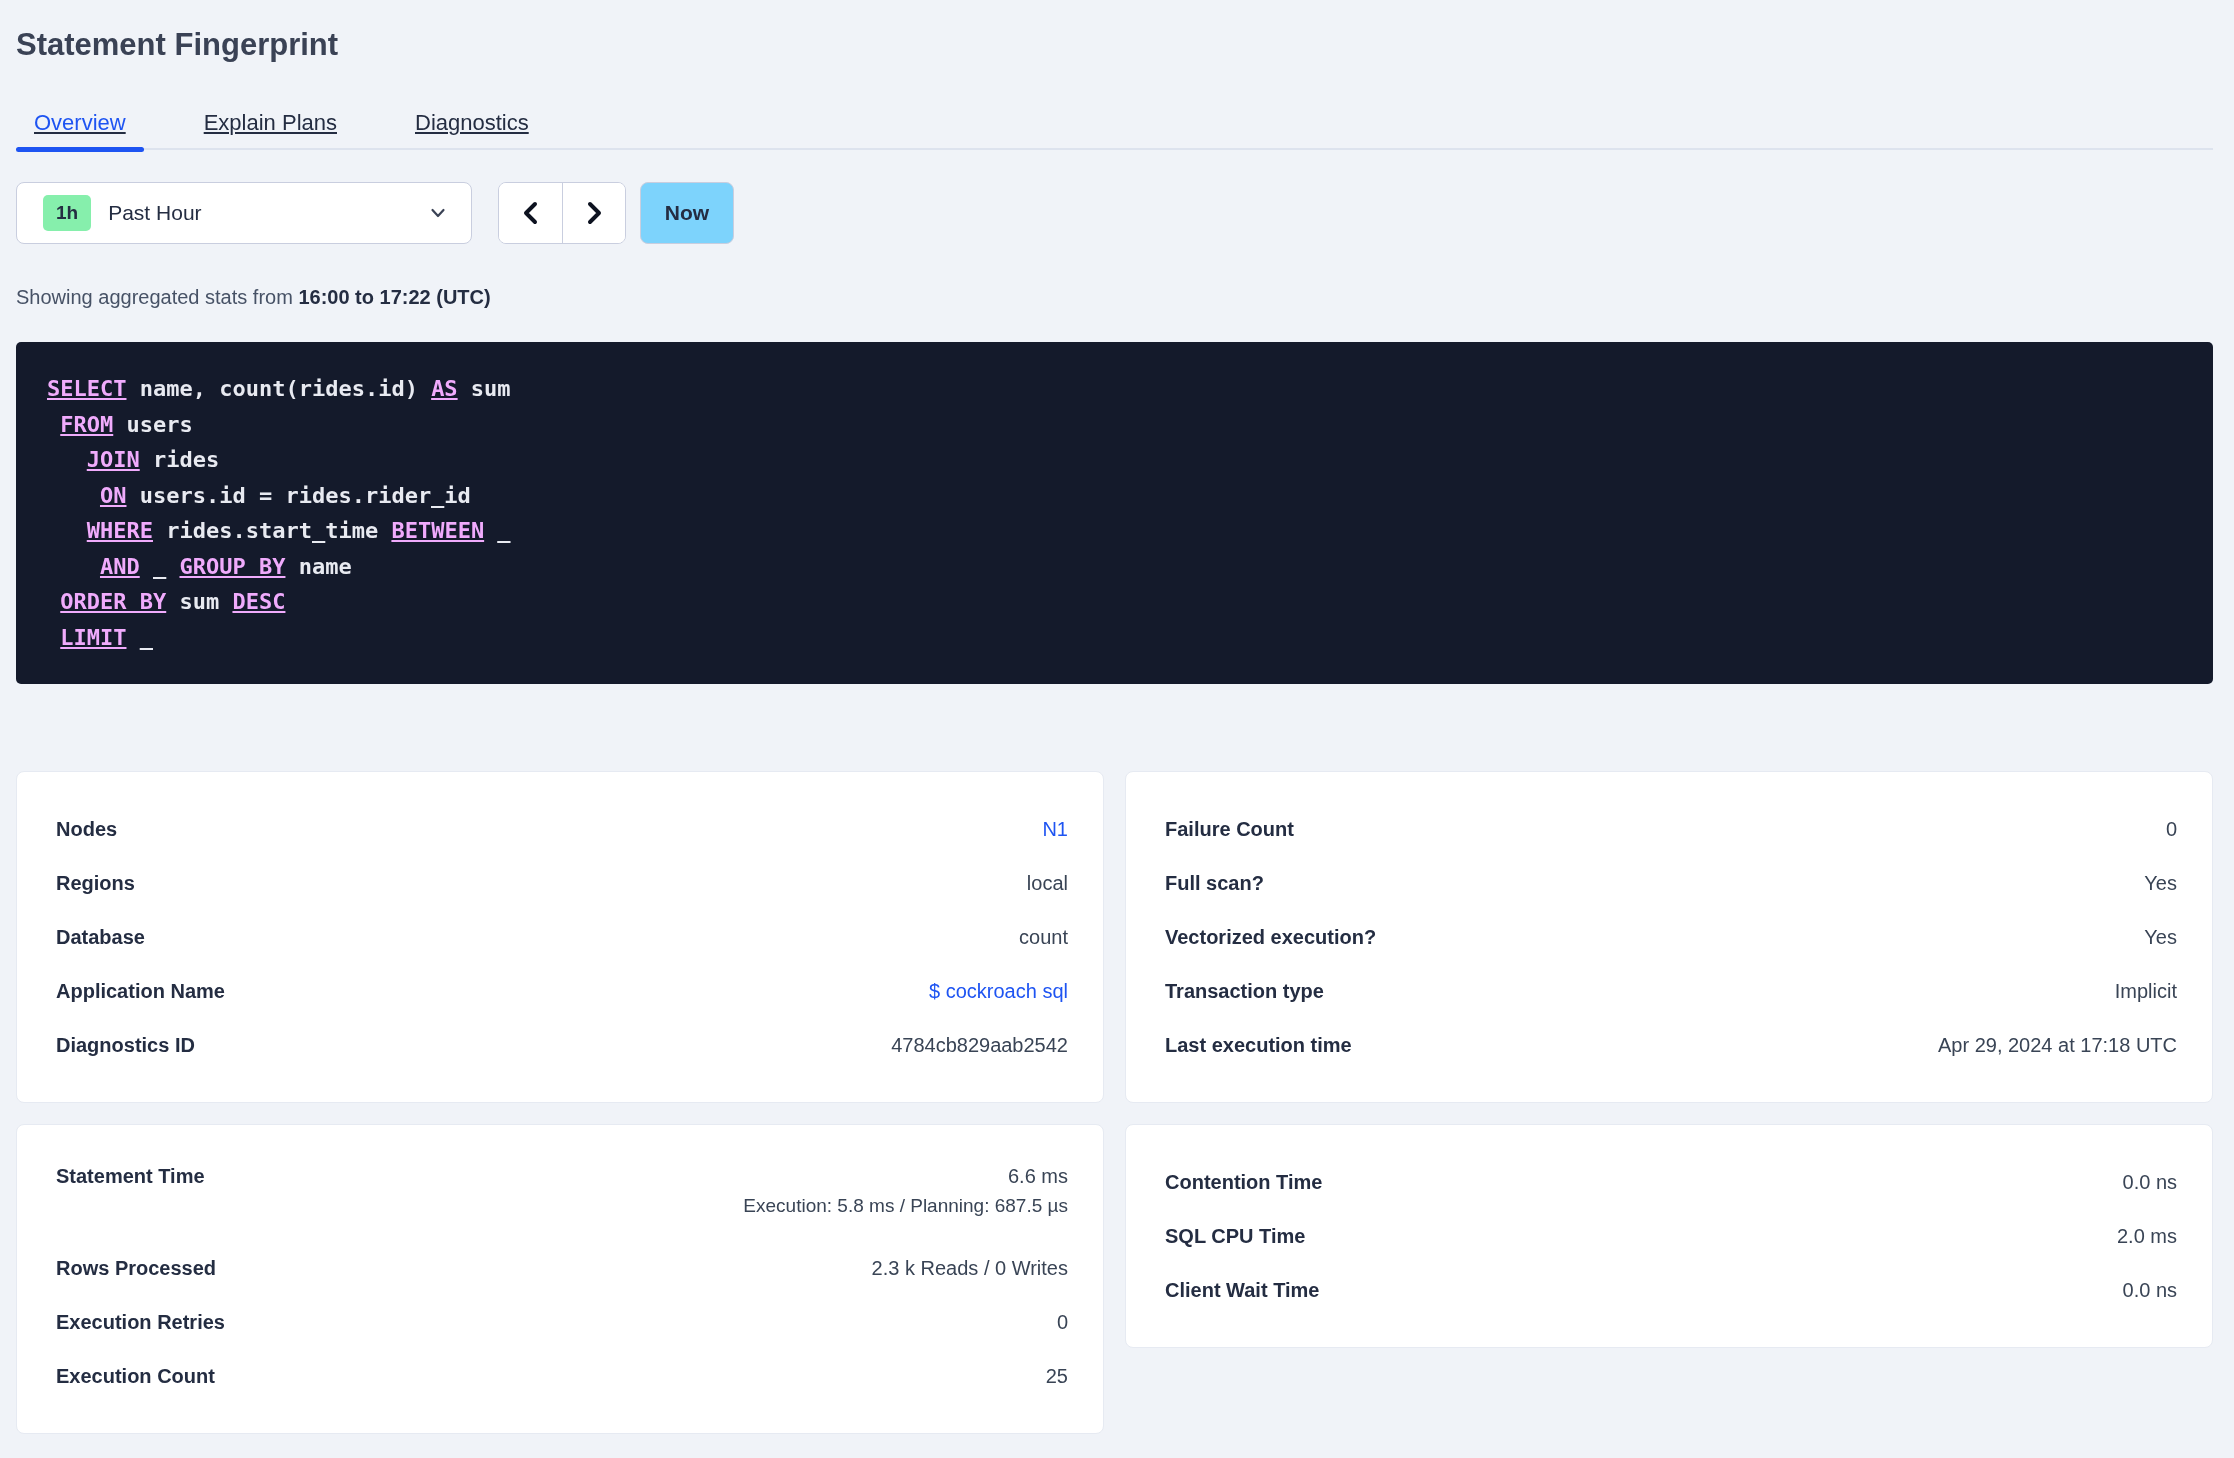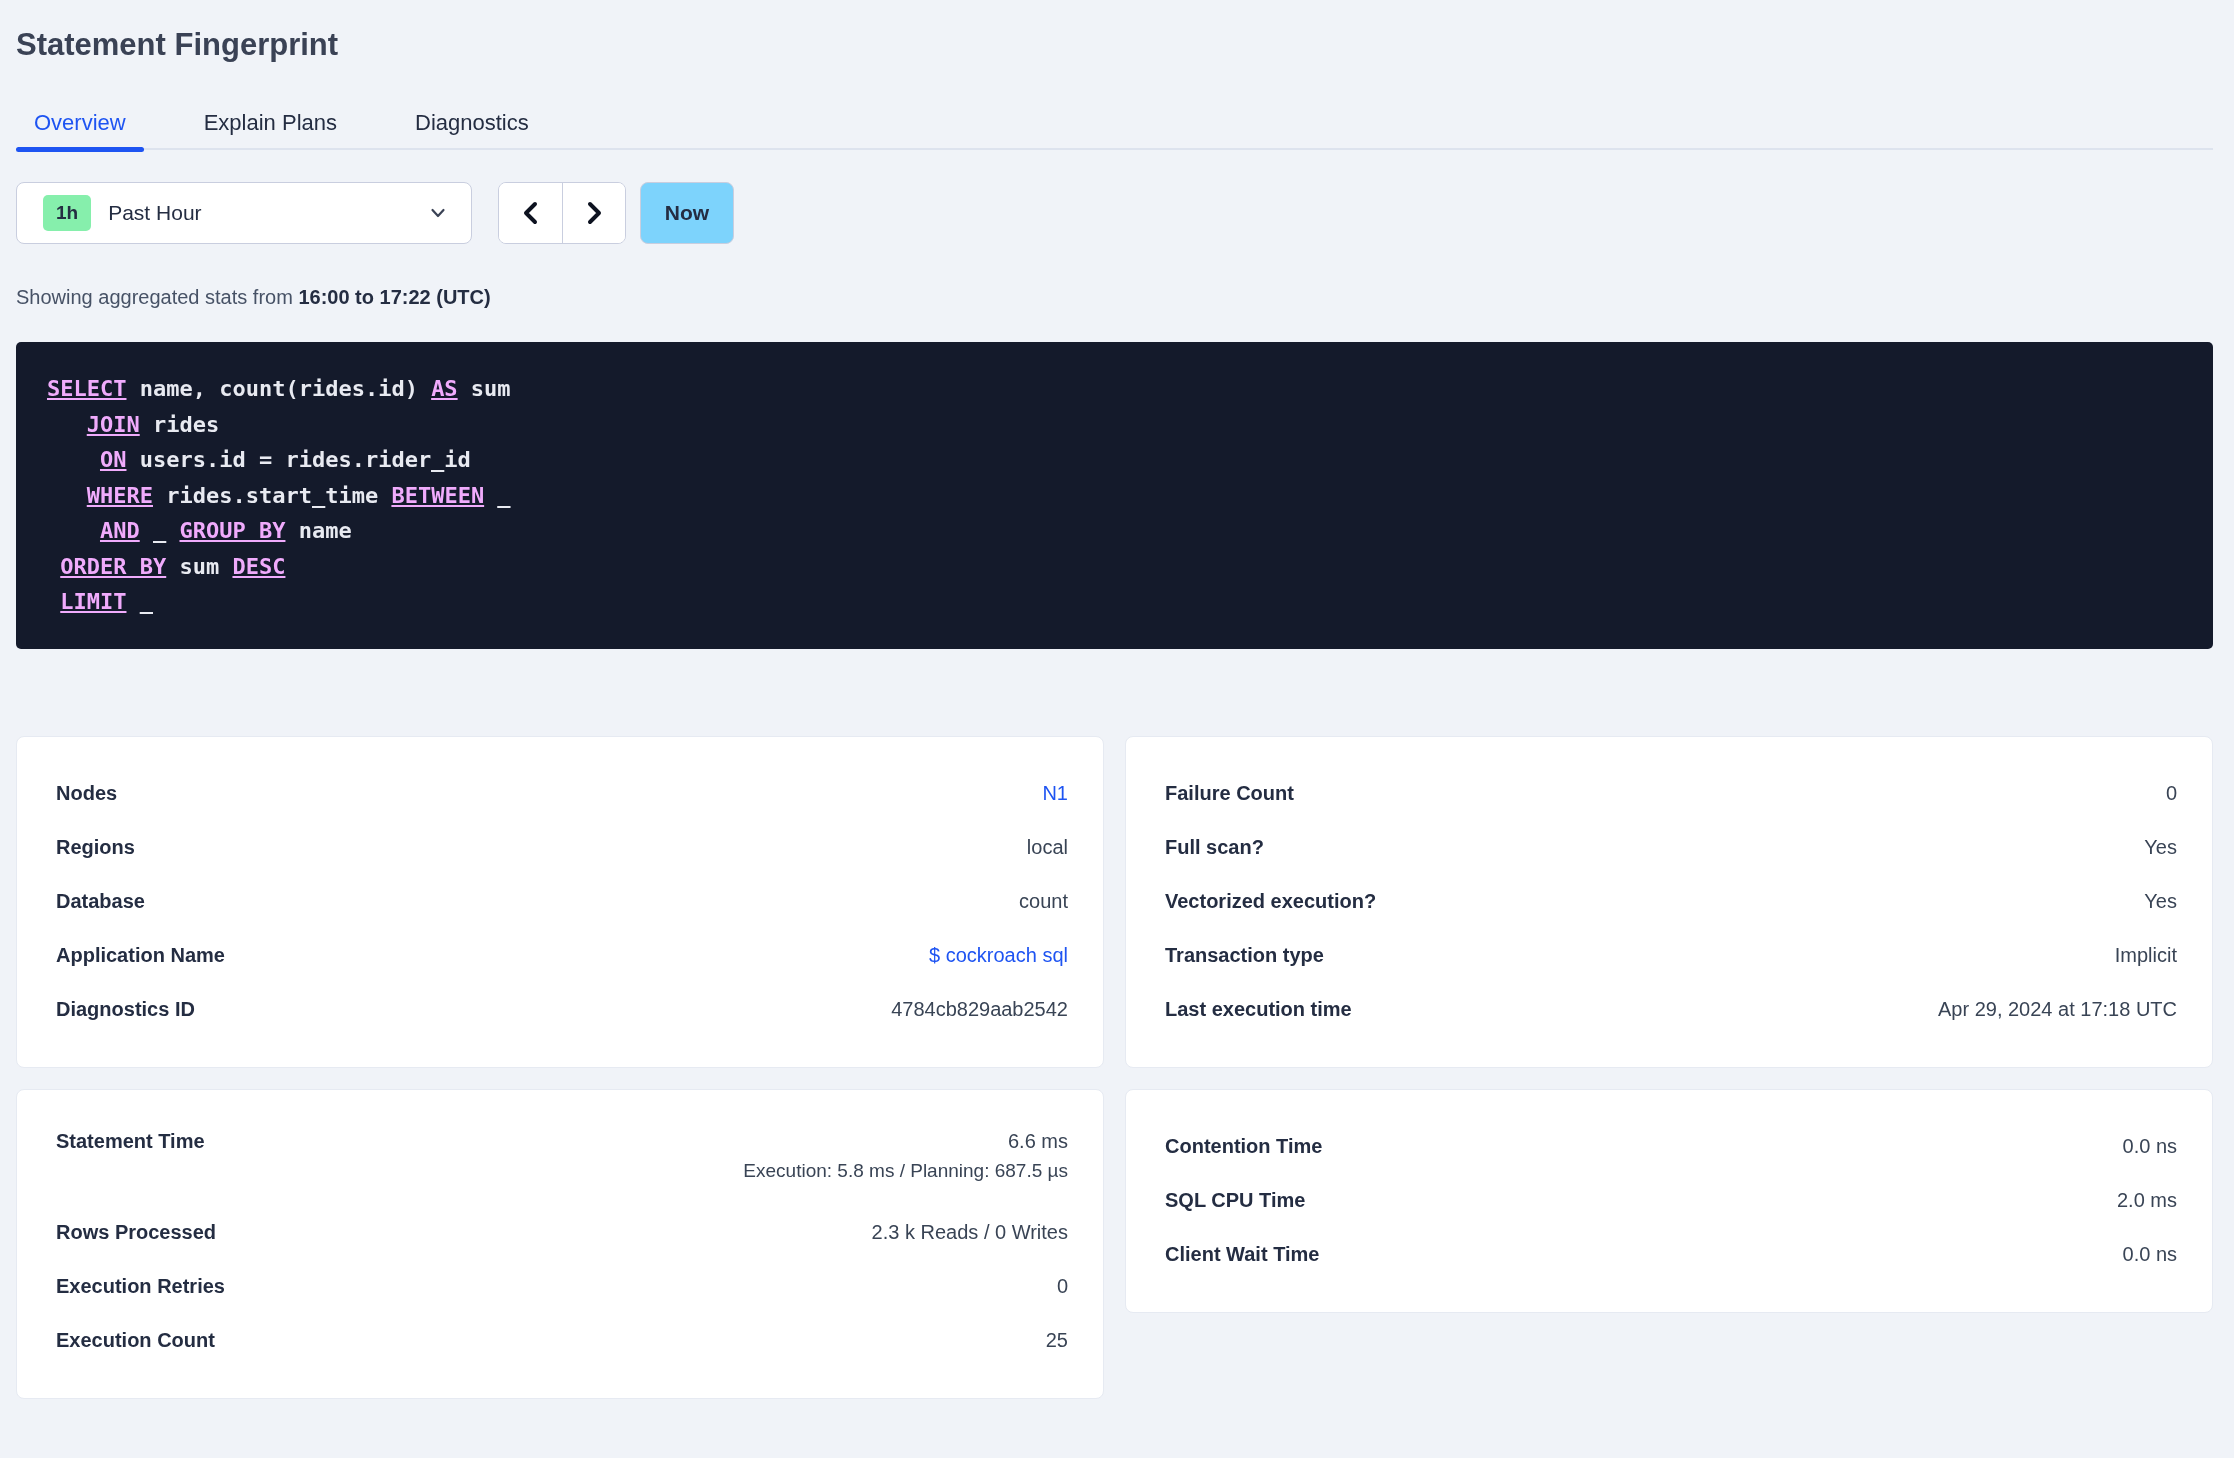--- a/index.html
+++ b/index.html
@@ -6,21 +6,21 @@
   html, body { background:#f0f3f8; }
   body {
     width:2234px; height:1458px; overflow:hidden;
     font-family:"Liberation Sans", sans-serif;
     color:#242d42;
   }
   .page { width:2234px; height:1458px; padding:26px 21px 0 16px; }
 
   .title { font-size:31px; line-height:38px; font-weight:700; color:#3a4255; }
 
-  .tabs { display:flex; margin-top:34px; height:52px; border-bottom:2px solid #dde3ee; }
+  .tabs { display:flex; margin-top:34px; height:52px; border-bottom:2px solid #dde3ee;text-decoration:underline; }
   .tab {
     position:relative; display:flex; align-items:center;
     padding:0 18px; margin-right:42px; font-size:22px; color:#242d42; cursor:pointer;
   }
   .tab.active { color:#1e54f2; }
   .tab.active::after {
     content:""; position:absolute; left:0; right:0; bottom:-4px;
     height:5px; border-radius:3px; background:#1e54f2;
   }
 
@@ -120,20 +120,21 @@
   </div>
 
   <p class="stats-note">
     <span>Showing aggregated stats from</span>
     <b>16:00 to 17:22 (UTC)</b>
   </p>
 
   <div class="sql-box">
     <div>
         <div class="sql-line"><span class="kw">SELECT</span><span> name, count(rides.id) </span><span class="kw">AS</span><span> sum</span></div>
+        <div class="sql-line"><span> </span><span class="kw">FROM</span><span> users</span></div>
         <div class="sql-line"><span>   </span><span class="kw">JOIN</span><span> rides</span></div>
         <div class="sql-line"><span>    </span><span class="kw">ON</span><span> users.id = rides.rider_id</span></div>
         <div class="sql-line"><span>   </span><span class="kw">WHERE</span><span> rides.start_time </span><span class="kw">BETWEEN</span><span> _</span></div>
         <div class="sql-line"><span>    </span><span class="kw">AND</span><span> _ </span><span class="kw">GROUP BY</span><span> name</span></div>
         <div class="sql-line"><span> </span><span class="kw">ORDER BY</span><span> sum </span><span class="kw">DESC</span></div>
         <div class="sql-line"><span> </span><span class="kw">LIMIT</span><span> _</span></div>
       </div>
   </div>
 
   <div class="cards-grid">

